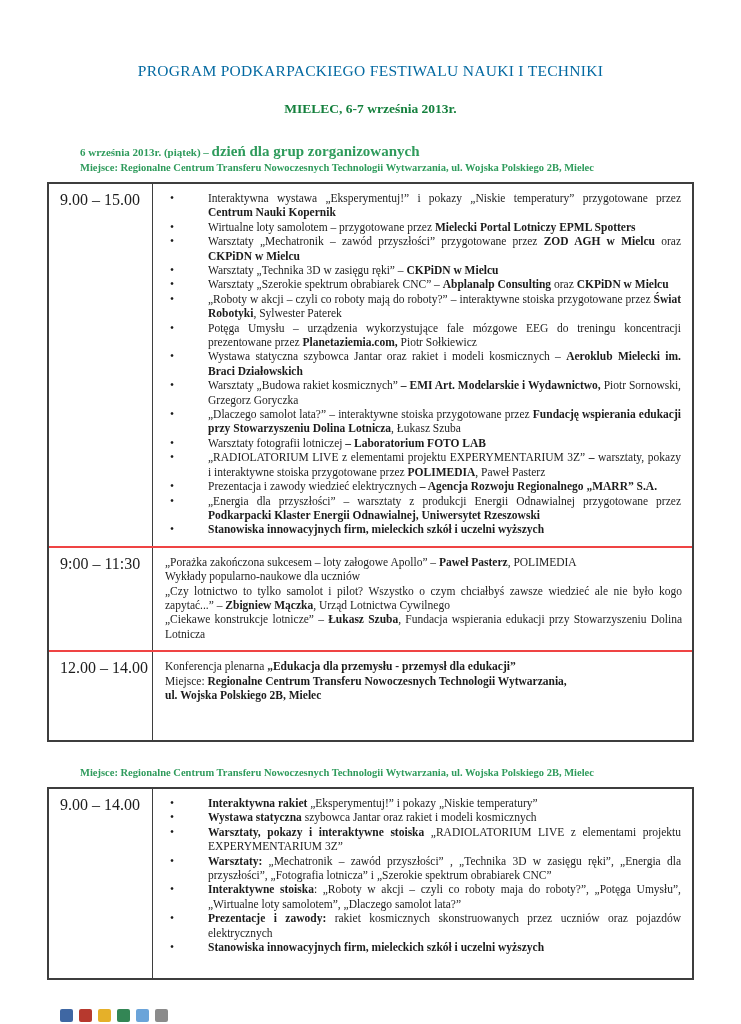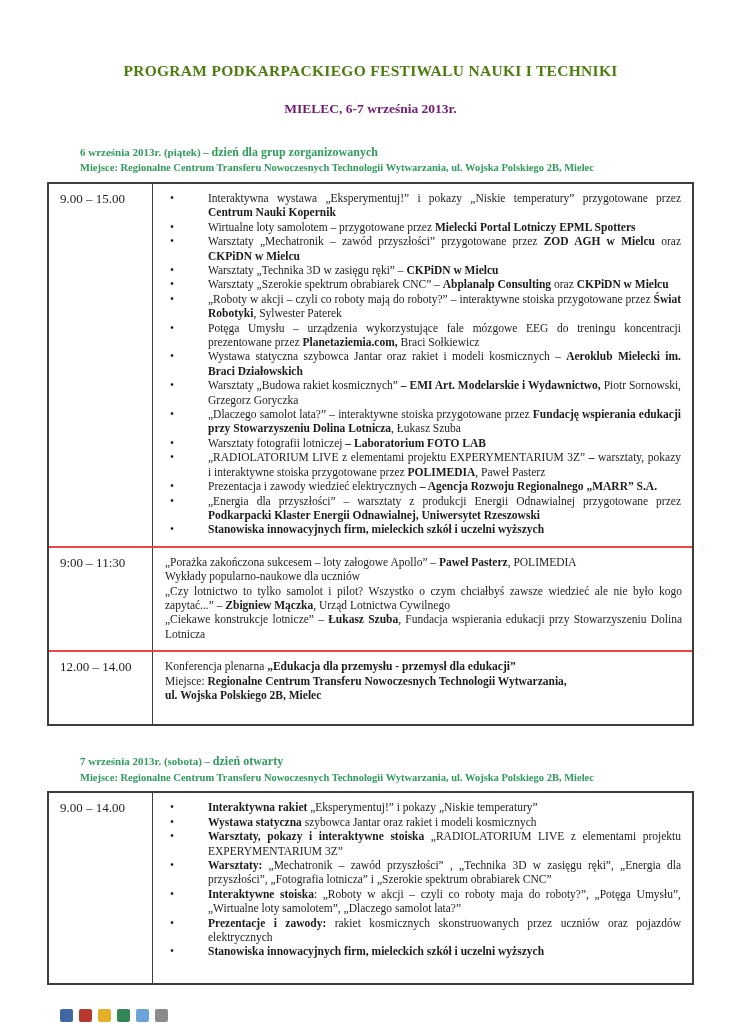--- a/index.html
+++ b/index.html
@@ -3,44 +3,44 @@
 <meta charset="utf-8">
 <style>
   html,body{margin:0;padding:0;background:#ffffff;}
   body{
     width:741px;height:1024px;position:relative;overflow:hidden;
     font-family:"Liberation Serif","DejaVu Serif",serif;
     color:#1c1c1c;
   }
   .page{position:absolute;inset:0;padding:0 47px;box-sizing:border-box;}
   .doc-title{
-    margin:62px 0 0 0;text-align:center;font-size:15.5px;font-weight:bold;
-    letter-spacing:.3px;color:#4d7c0f;
+    margin:62px 0 0 0;text-align:center;font-size:15.5px;font-weight:normal;
+    letter-spacing:.3px;color:#0369a1;
   }
   .doc-subtitle{
-    margin:21px 0 0 0;text-align:center;font-size:13.5px;font-weight:bold;color:#701a75;
+    margin:21px 0 0 0;text-align:center;font-size:13.5px;font-weight:bold;color:#15803d;
   }
   .section{margin-top:25px;}
   .sec-head{margin-left:33px;font-weight:bold;line-height:1.15;}
   .sec-main{font-size:11px;}
-  .sec-sub{font-size:12px;}
+  .sec-sub{font-size:15px;}
   .sec-loc{margin-left:33px;margin-top:2px;font-size:10.5px;font-weight:bold;line-height:1.2;}
   .schedule{border:2px solid #3e3e3e;margin-top:7px;background:#fff;}
   .srow{display:flex;border-top:2px solid #ef4444;}
   .srow:first-child{border-top:none;}
   .stime{flex:0 0 104px;border-right:1.5px solid #3e3e3e;padding:7px 4px 7px 11px;
-         font-size:13px;box-sizing:border-box;}
+         font-size:16px;box-sizing:border-box;}
   .scell{flex:1;padding:7px 10px 9px 12px;font-size:11.5px;line-height:14.4px;min-width:0;}
   .bi{display:flex;}
   .dot{flex:0 0 18px;padding-left:5px;box-sizing:border-box;}
   .bt{flex:1;text-align:justify;padding-right:1px;margin-left:25px;}
   .ln{text-align:justify;}
   .b{font-weight:bold;}
   
-  .schedule.friday .srow:nth-child(3) .scell{padding-bottom:22px;}
+  .schedule.friday .srow:nth-child(3) .scell{padding-bottom:38px;}
   .schedule.saturday .scell{padding-bottom:24px;}
   .footer-logos{position:absolute;left:60px;bottom:2px;display:flex;gap:6px;align-items:flex-end;opacity:.9;}
   .logo{width:13px;height:13px;border-radius:2px;}
 </style>
 </head>
 <body>
 
 <div class="page">
 
   <h1 class="doc-title">PROGRAM PODKARPACKIEGO FESTIWALU NAUKI I TECHNIKI</h1>
@@ -74,21 +74,21 @@
             <div class="bi">
               <span class="dot">•</span>
               <span class="bt"><span>Warsztaty „Szerokie spektrum obrabiarek CNC” – </span><span class="b">Abplanalp Consulting</span><span> oraz </span><span class="b">CKPiDN w Mielcu</span></span>
             </div>
             <div class="bi">
               <span class="dot">•</span>
               <span class="bt"><span>„Roboty w akcji – czyli co roboty mają do roboty?” – interaktywne stoiska przygotowane przez </span><span class="b">Świat Robotyki</span><span>, Sylwester Paterek</span></span>
             </div>
             <div class="bi">
               <span class="dot">•</span>
-              <span class="bt"><span>Potęga Umysłu – urządzenia wykorzystujące fale mózgowe EEG do treningu koncentracji prezentowane przez </span><span class="b">Planetaziemia.com,</span><span> Braci Sołkiewicz</span></span>
+              <span class="bt"><span>Potęga Umysłu – urządzenia wykorzystujące fale mózgowe EEG do treningu koncentracji prezentowane przez </span><span class="b">Planetaziemia.com,</span><span> Piotr Sołkiewicz</span></span>
             </div>
             <div class="bi">
               <span class="dot">•</span>
               <span class="bt"><span>Wystawa statyczna szybowca Jantar oraz rakiet i modeli kosmicznych – </span><span class="b">Aeroklub Mielecki im. Braci Działowskich</span></span>
             </div>
             <div class="bi">
               <span class="dot">•</span>
               <span class="bt"><span>Warsztaty „Budowa rakiet kosmicznych” </span><span class="b">– EMI Art. Modelarskie i Wydawnictwo,</span><span> Piotr Sornowski, Grzegorz Goryczka</span></span>
             </div>
             <div class="bi">
@@ -131,23 +131,20 @@
           <div class="scell">
             <div class="ln"><span>Konferencja plenarna </span><span class="b">„Edukacja dla przemysłu - przemysł dla edukacji”</span></div>
             <div class="ln"><span>Miejsce: </span><span class="b">Regionalne Centrum Transferu Nowoczesnych Technologii Wytwarzania,</span></div>
             <div class="ln"><span class="b">ul. Wojska Polskiego 2B, Mielec</span></div>
           </div>
         </div>
       </div>
   </div>
 
   <div class="section">
-    <div class="sec-head green" style="color: rgb(47, 155, 92);">
-      <span class="sec-main">7 września 2013r. (sobota) – </span><span class="sec-sub">dzień otwarty</span>
-    </div>
     <div class="sec-loc green" style="color: rgb(47, 155, 92);">Miejsce: Regionalne Centrum Transferu Nowoczesnych Technologii Wytwarzania, ul. Wojska Polskiego 2B, Mielec</div>
     <div class="schedule saturday">
         <div class="srow">
           <div class="stime">9.00 – 14.00</div>
           <div class="scell">
             <div class="bi">
               <span class="dot">•</span>
               <span class="bt"><span class="b">Interaktywna rakiet</span><span> „Eksperymentuj!” i pokazy „Niskie temperatury”</span></span>
             </div>
             <div class="bi">

